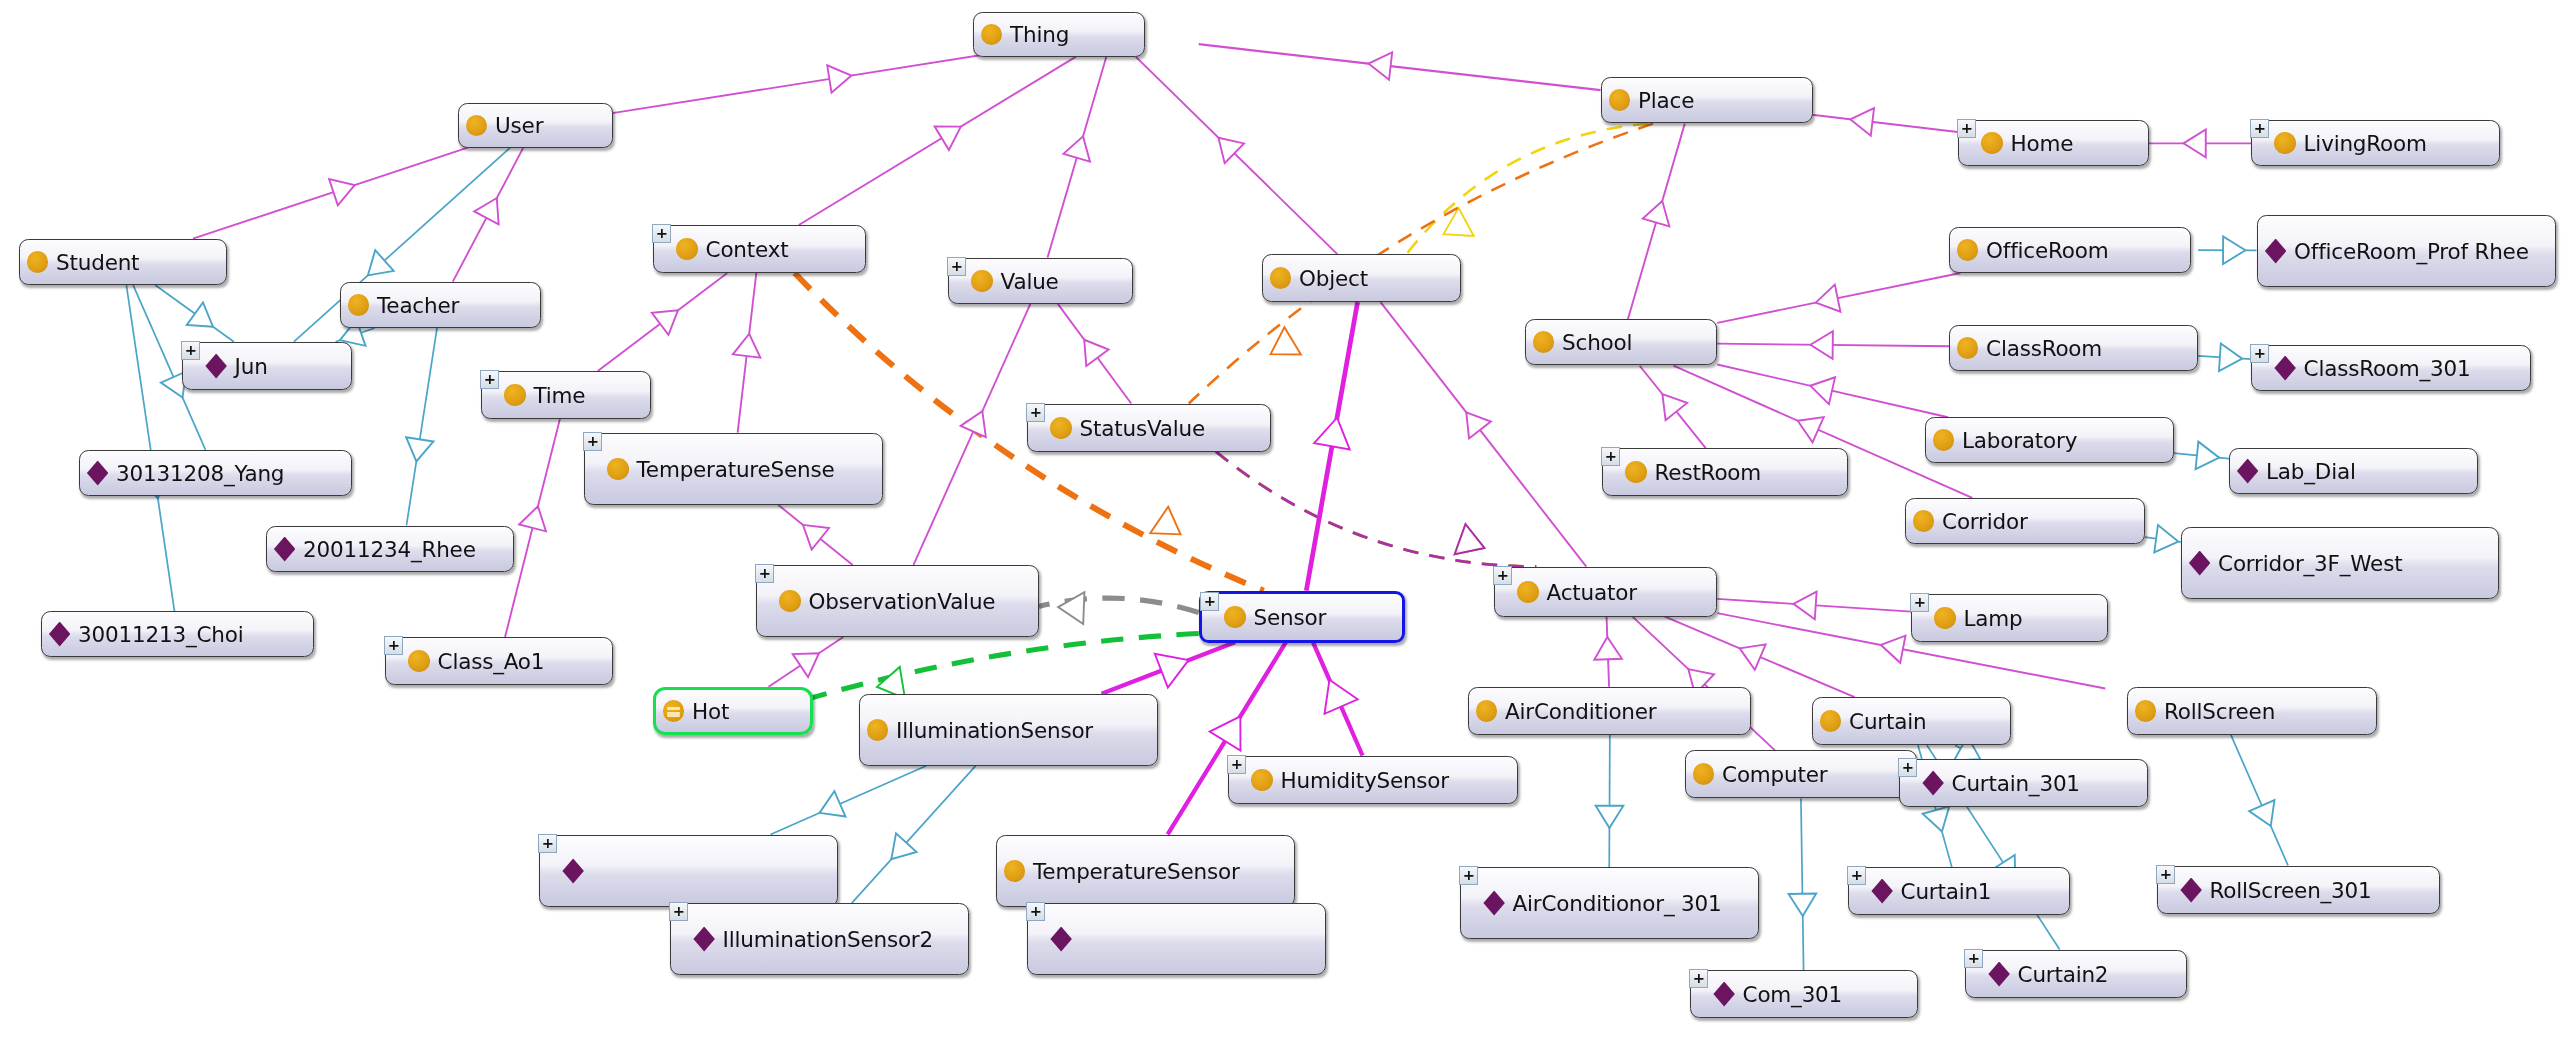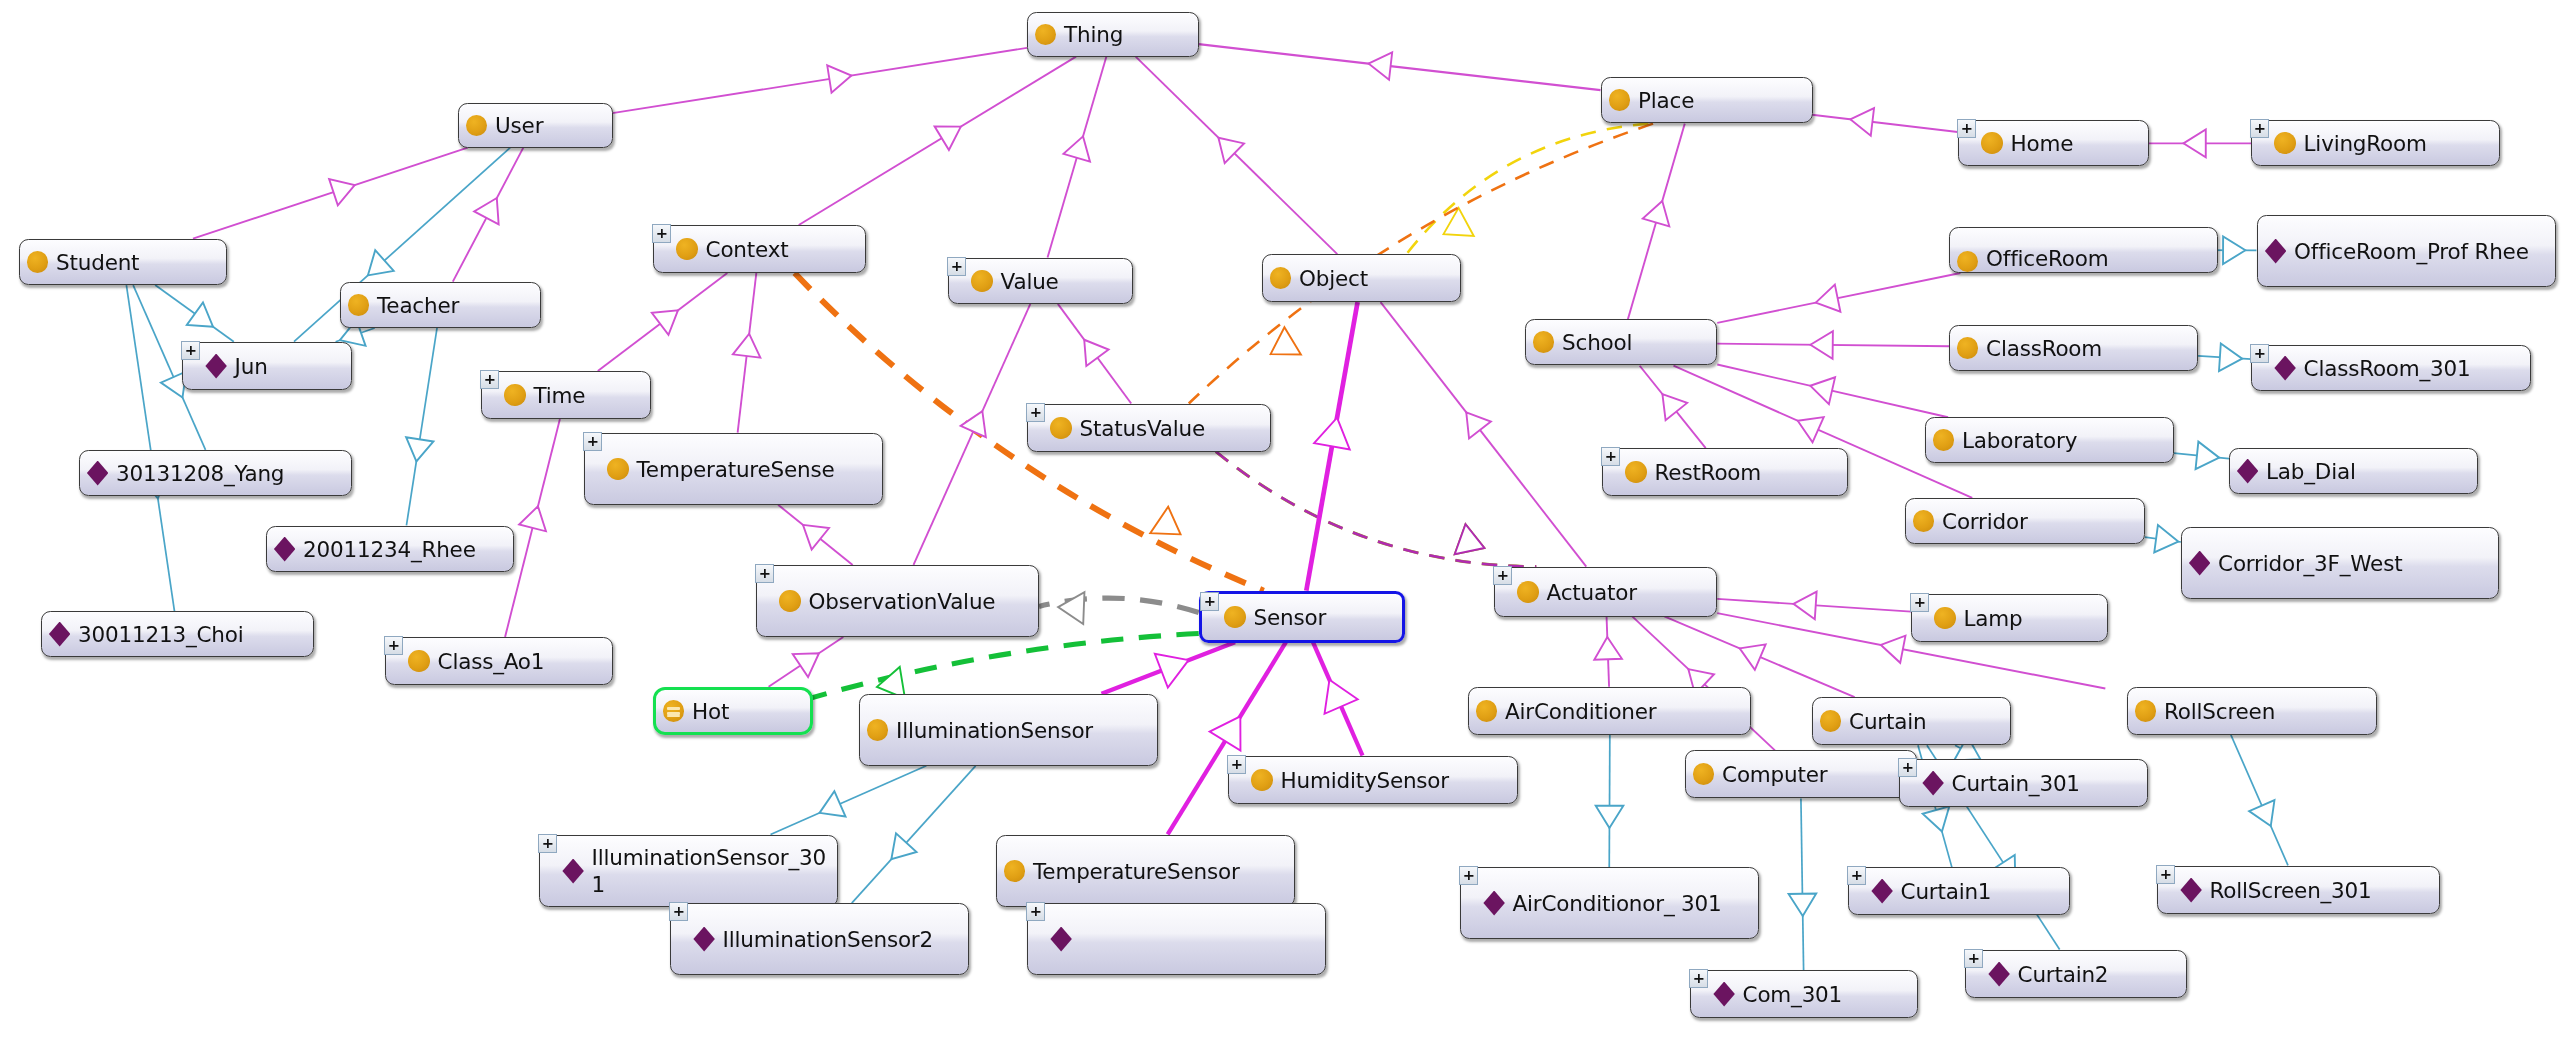--- a/index.html
+++ b/index.html
@@ -181,21 +181,21 @@
       <path d="M 2276.9444444444443 868 L 2306.0555555555557 884" stroke="#4aa5c8" stroke-width="2" fill="none" stroke-linecap="butt"></path>
       <polygon points="2306.385975806813,884.1816050235917 2275.8363006306,885.7852716435228 2291.3650810891077,857.5315183092936" fill="#ffffff" stroke="#4aa5c8" stroke-width="2.2"></polygon>
       <path d="M 2233.777777777778 868 L 2273.222222222222 1010" stroke="#4aa5c8" stroke-width="2" fill="none" stroke-linecap="butt"></path>
       <polygon points="2261.712703562552,968.5657328251892 2239.2220544008796,947.8286862590426 2270.2858718073485,939.1998480905788" fill="#ffffff" stroke="#4aa5c8" stroke-width="2.2"></polygon>
       <path d="M 2244.190476190476 868 L 2398.809523809524 1106" stroke="#4aa5c8" stroke-width="2" fill="none" stroke-linecap="butt"></path>
       <polygon points="2347.1365274051445,1026.4614610320023 2319.4542323437445,1013.4405186646624 2346.48985570311,995.8765592713329" fill="#ffffff" stroke="#4aa5c8" stroke-width="2.2"></polygon>
       <path d="M 2598.25 856 L 2664.75 1008" stroke="#4aa5c8" stroke-width="2" fill="none" stroke-linecap="butt"></path>
       <polygon points="2644.690644842256,962.1500453537285 2619.5008989191206,944.7911542506693 2649.0378113963675,931.8687550418738" fill="#ffffff" stroke="#4aa5c8" stroke-width="2.2"></polygon>
     </svg>
   <div id="nodelayer">
-      <div class="node" style="left: 1027px; top: 12px; width: 172px; min-height: 45px;">
+      <div class="node" style="left: 973px; top: 12px; width: 172px; min-height: 45px;">
         <div class="ico cls"></div>
         <span class="lbl">Thing</span>
       </div>
       <div class="node" style="left: 458px; top: 103px; width: 155px; min-height: 45px;">
         <div class="ico cls"></div>
         <span class="lbl">User</span>
       </div>
       <div class="node" style="left: 1601px; top: 77px; width: 212px; min-height: 46px; align-items: center;">
         <div class="ico cls"></div>
         <span class="lbl">Place</span>
@@ -229,21 +229,21 @@
         <div class="expand">
           <i>+</i>
         </div>
         <div class="ico cls"></div>
         <span class="lbl">Value</span>
       </div>
       <div class="node" style="left: 1262px; top: 254px; width: 199px; min-height: 48px;">
         <div class="ico cls"></div>
         <span class="lbl">Object</span>
       </div>
-      <div class="node" style="left: 1949px; top: 227px; width: 269px; min-height: 46px; align-items: flex-end;">
+      <div class="node" style="left: 1949px; top: 227px; width: 242px; min-height: 46px;">
         <div class="ico cls"></div>
         <span class="lbl">OfficeRoom</span>
       </div>
       <div class="node" style="left: 2257px; top: 215px; width: 299px; min-height: 72px;">
         <div class="ico ind"></div>
         <span class="lbl">OfficeRoom_Prof Rhee</span>
       </div>
       <div class="node" style="left: 340px; top: 282px; width: 201px; min-height: 46px;">
         <div class="ico cls"></div>
         <span class="lbl">Teacher</span>
@@ -399,21 +399,20 @@
           <i>+</i>
         </div>
         <div class="ico ind"></div>
         <span class="lbl">Curtain_301</span>
       </div>
       <div class="node indent-ico" style="left: 539px; top: 835px; width: 299px; min-height: 72px;">
         <div class="expand">
           <i>+</i>
         </div>
         <div class="ico ind"></div>
-        <span class="lbl">IlluminationSensor_301</span>
       </div>
       <div class="node" style="left: 996px; top: 835px; width: 299px; min-height: 72px;">
         <div class="ico cls"></div>
         <span class="lbl">TemperatureSensor</span>
       </div>
       <div class="node indent-ico" style="left: 1460px; top: 867px; width: 299px; min-height: 72px;">
         <div class="expand">
           <i>+</i>
         </div>
         <div class="ico ind"></div>

